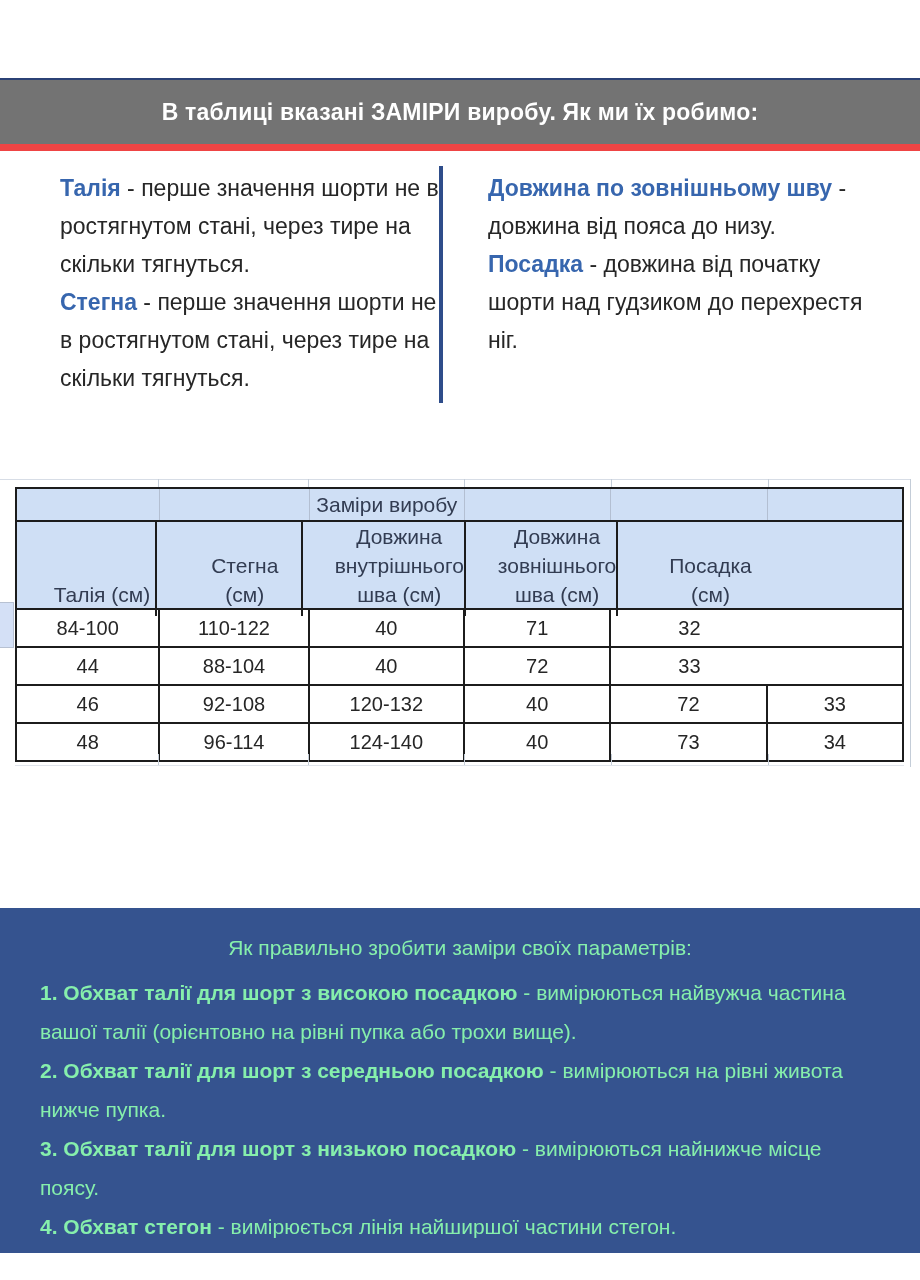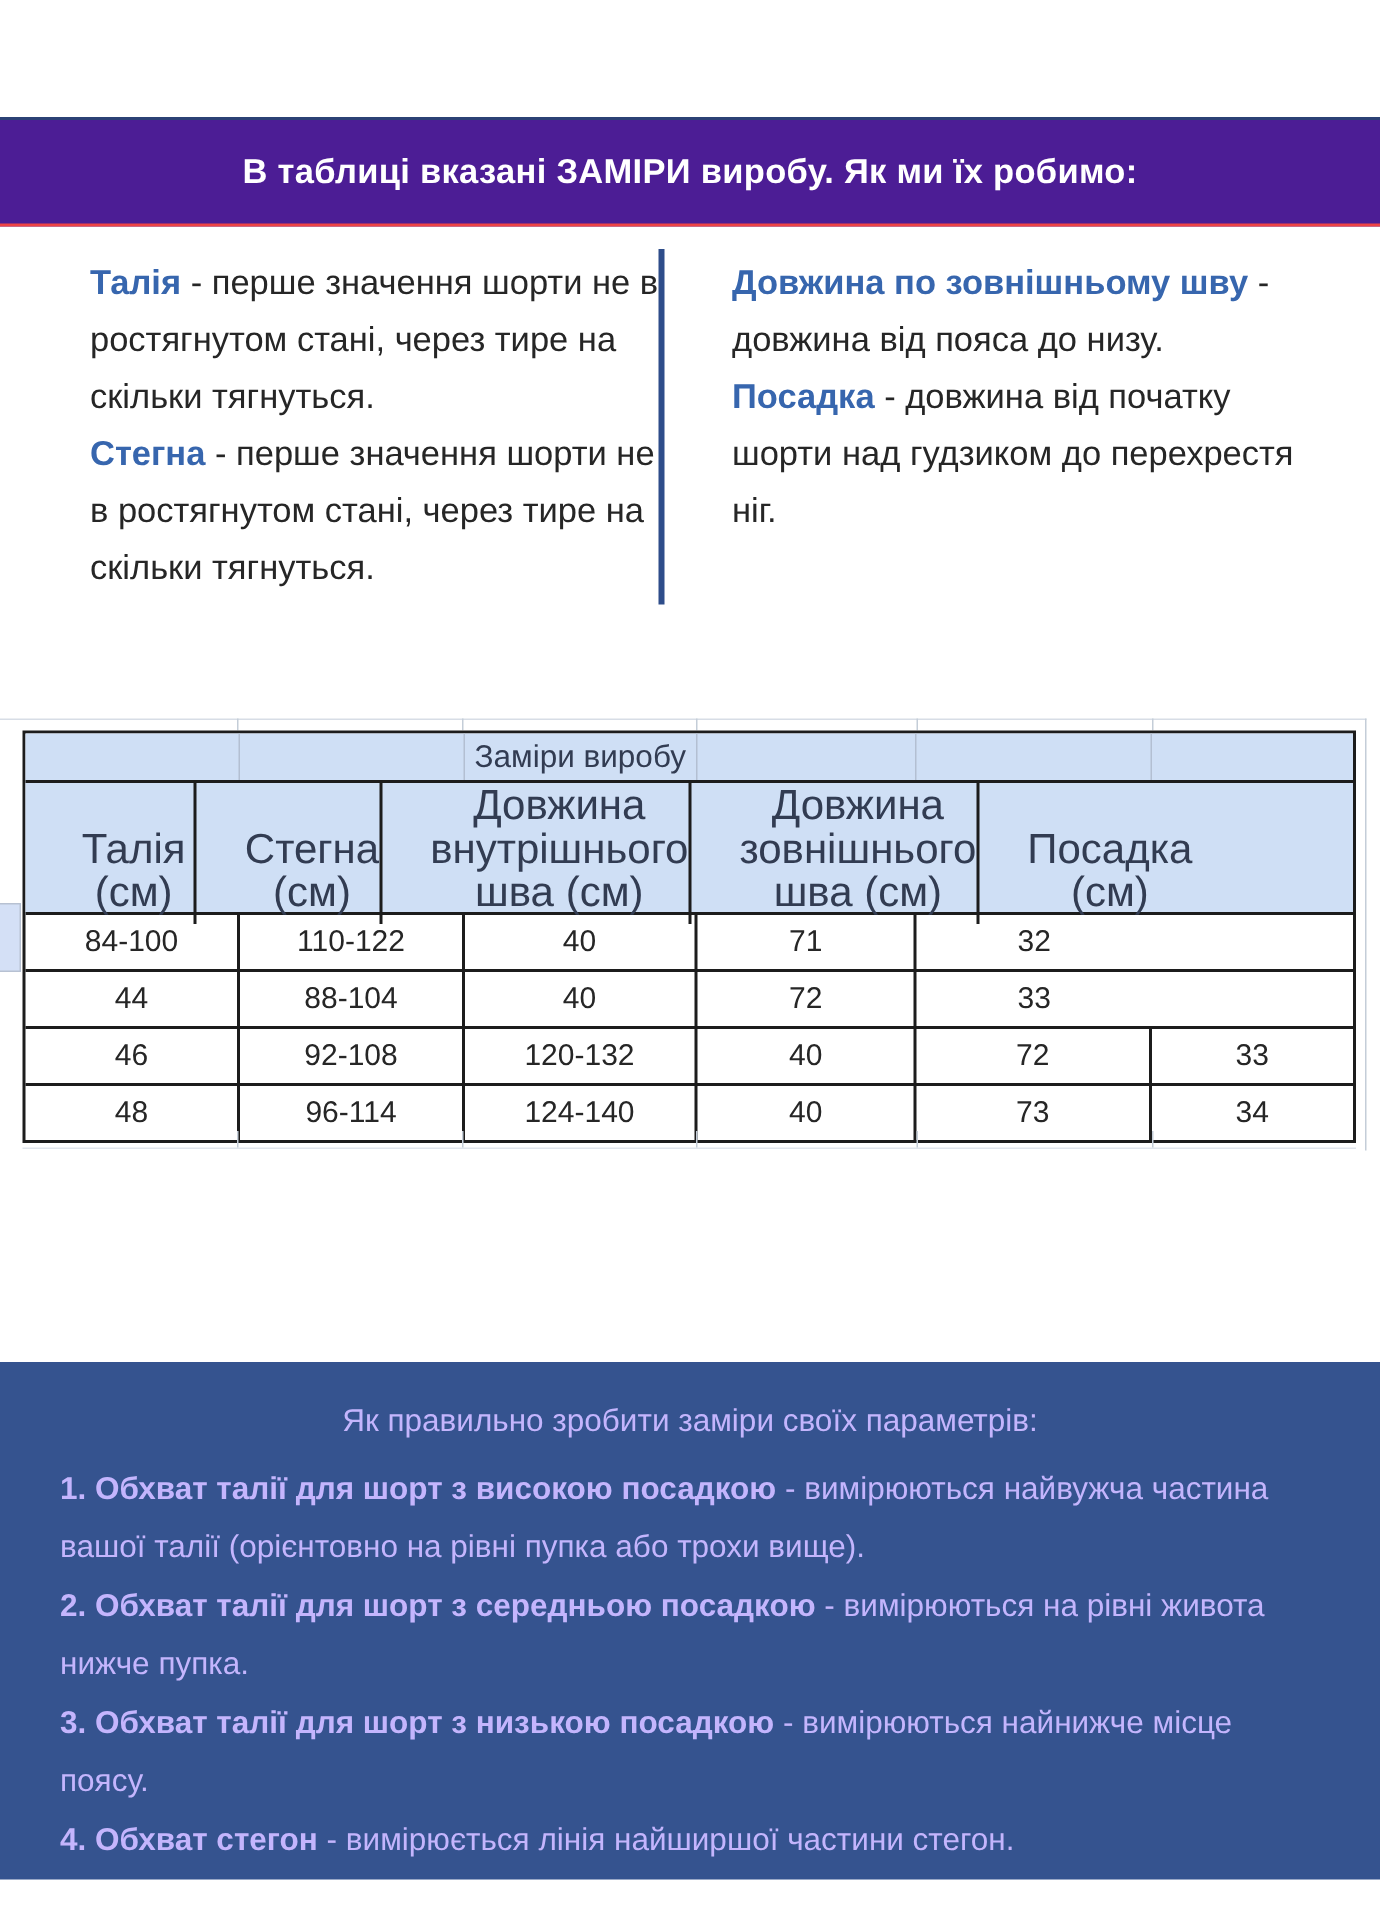--- a/index.html
+++ b/index.html
@@ -8,23 +8,23 @@
     background:#ffffff;
     font-family:"Liberation Sans","DejaVu Sans",sans-serif;
     position:relative;
     overflow:hidden;
   }
   .page{position:absolute;inset:0;}
 
   
   .banner{
     position:absolute;left:0;top:78px;width:920px;height:73px;
-    background:#4c1d95;
+    background:#737373;
     border-top:2px solid #2b4175;
-    border-bottom:2px solid #ef4444;
+    border-bottom:7px solid #ef4444;
     box-sizing:border-box;
     display:flex;align-items:center;justify-content:center;
   }
   .banner-title{
     color:#ffffff;font-weight:bold;font-size:23px;letter-spacing:.2px;
   }
 
   
   .defs-col{
     position:absolute;top:169px;
@@ -73,39 +73,39 @@
   .tbl-title-text{
     font-size:21px;color:#323c52;white-space:nowrap;
   }
   .row-head{
     height:86px;background:#cfdff5;border-bottom:2px solid #1c1c1c;
   }
   .row-head .cell{
     border-right:2px solid #1c1c1c;
     display:flex;align-items:flex-end;justify-content:center;
     text-align:center;
-    font-size:28px;line-height:29px;color:#323c52;
+    font-size:21px;line-height:29px;color:#323c52;
     padding-bottom:7px;box-sizing:border-box;padding-left:32px;
   }
   .row-head .cell:last-child{border-right:none;}
   .row-data{
     height:36px;border-bottom:2px solid #1c1c1c;
   }
   .row-data:last-child{border-bottom:none;}
   .row-data .cell{
     border-right:2px solid #1c1c1c;
     display:flex;align-items:center;justify-content:center;
     font-size:20px;color:#262626;
   }
   .row-data .cell:last-child{border-right:none;}
 
   
   .footer{
     position:absolute;left:0;top:908px;width:920px;height:345px;
-    background:#35538f;color:#c4b5fd;
+    background:#35538f;color:#86efac;
     box-sizing:border-box;padding:20px 40px 0;
     font-size:21px;
   }
   .footer-title{margin:0 0 6px;text-align:center;line-height:39px;}
   .footer-item{margin:0;line-height:39px;}
   .footer-item b{font-weight:bold;}
 </style>
 </head>
 <body>
 

